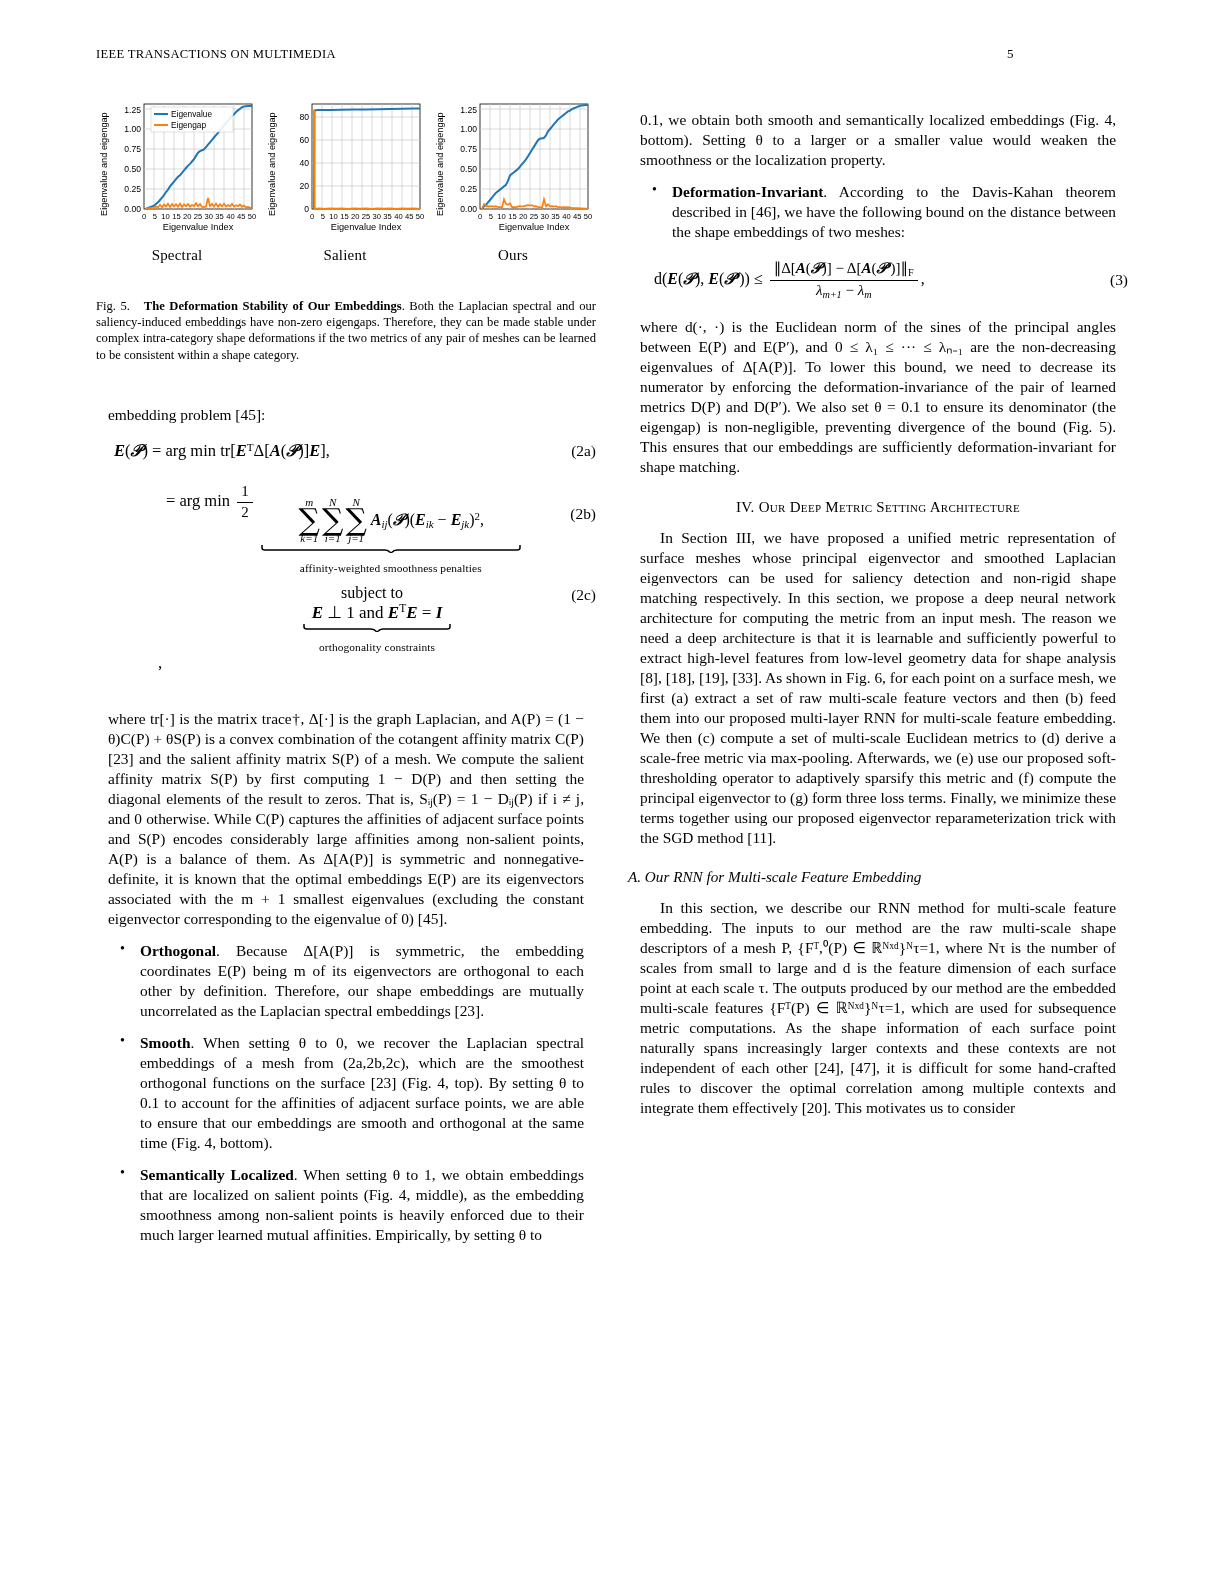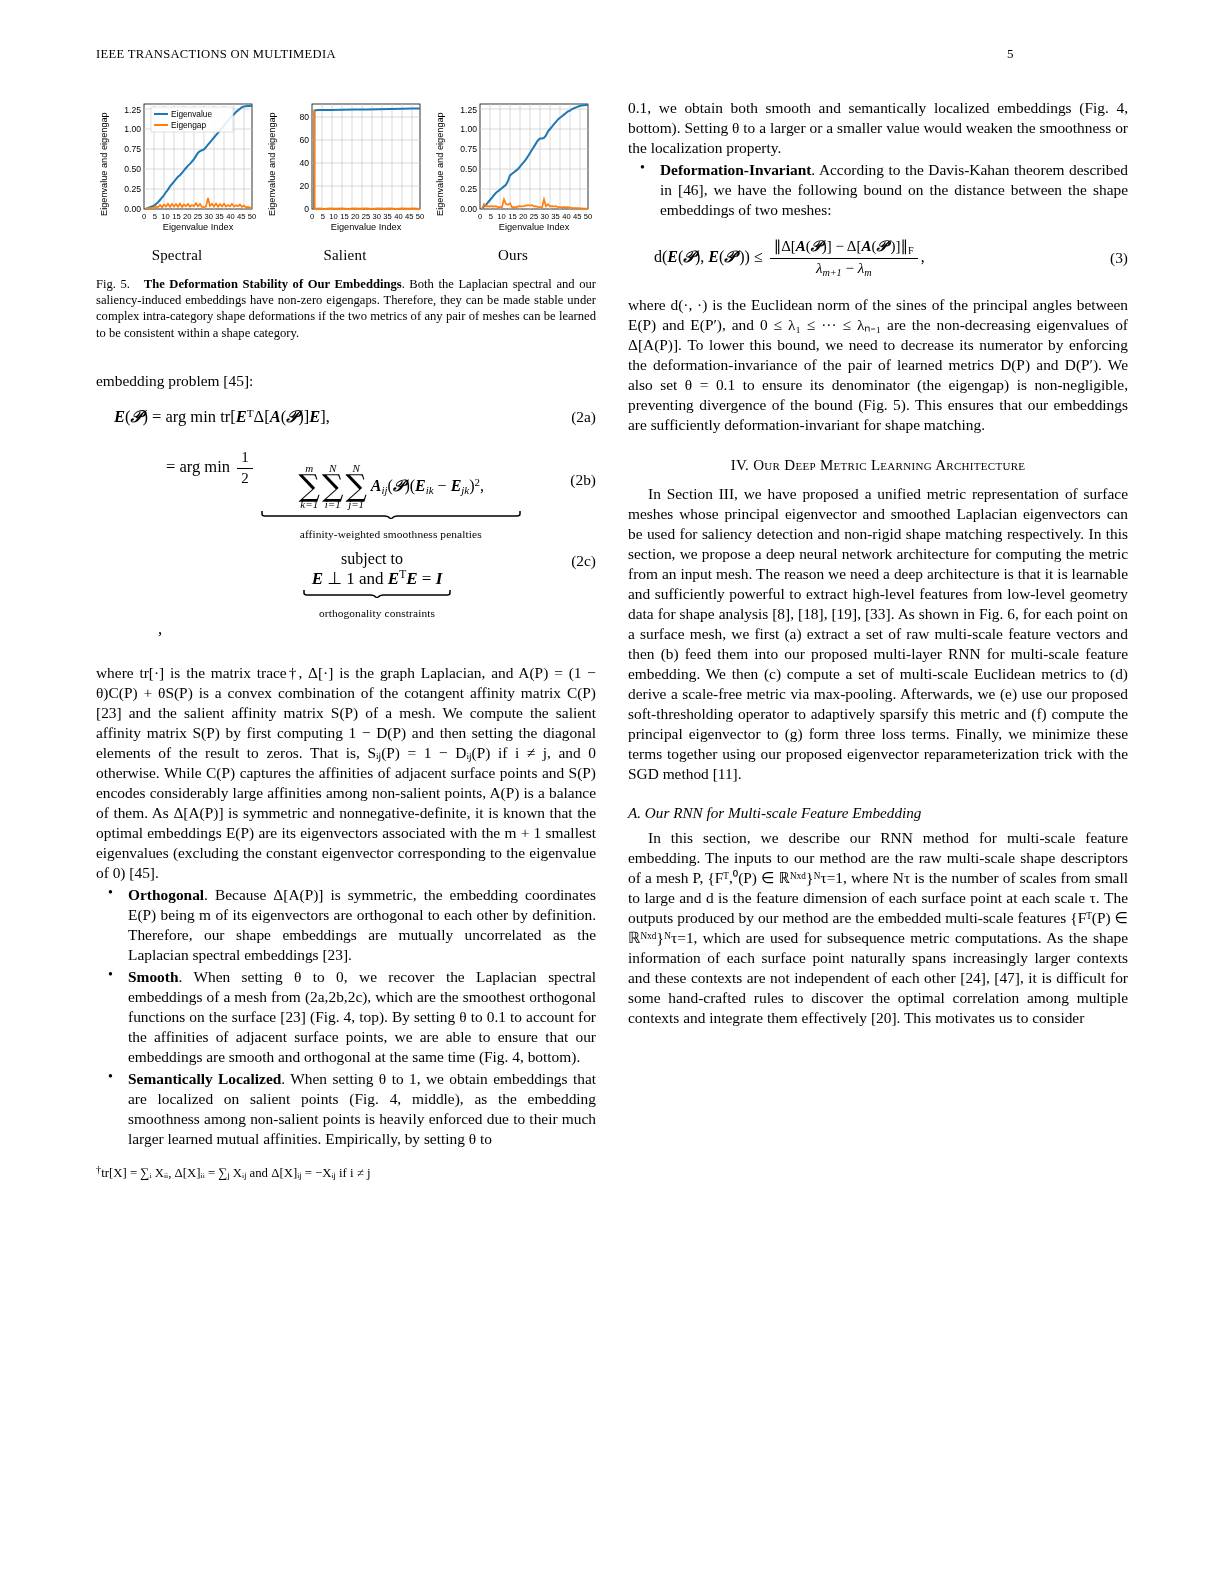--- a/index.html
+++ b/index.html
@@ -31,38 +31,38 @@
   .columns {
     position: absolute;
     top: 98px; left: 96px;
     width: 1032px;
     height: 1430px;
     display: flex;
     gap: 32px;
   }
   .col { width: 500px; position: relative; }
 
-  p, li { font-size: 15.4px; line-height: 1.30; text-align: justify; margin: 0; hyphens: auto; }
+  p, li { font-size: 15.4px; line-height: 1.30; text-align: justify; margin: 12px; hyphens: auto; }
   p.indent { text-indent: 20px; }
   p + p { margin-top: 0px; }
 
   
   .figure { width: 100%; margin: 0 0 4px 0; }
   .charts { display: flex; gap: 6px; align-items: flex-end; }
   .chart-block { width: 162px; }
   .chart-title {
     text-align: center;
     font-size: 15px;
     margin-top: 1px;
     letter-spacing: .2px;
   }
   svg.plot { display: block; }
 
   .fig-caption {
-    margin-top: 12px;
+    margin-top: 34px;
     font-size: 12.6px;
     line-height: 1.29;
     text-align: justify;
   }
   .fig-caption .lbl { }
   .fig-caption .ttl { font-weight: bold; }
 
   
   .eqblock { margin: 16px 0 10px 0; position: relative; }
   .eqrow { display: flex; align-items: center; justify-content: flex-start; position: relative; font-size: 16.5px; }
@@ -373,23 +373,20 @@
           <span class="bold-lead">Orthogonal</span><span>. Because Δ[A(P)] is symmetric, the embedding coordinates E(P) being m of its eigenvectors are orthogonal to each other by definition. Therefore, our shape embeddings are mutually uncorrelated as the Laplacian spectral embeddings [23].</span>
         </li>
         <li>
           <span class="bold-lead">Smooth</span><span>. When setting θ to 0, we recover the Laplacian spectral embeddings of a mesh from (2a,2b,2c), which are the smoothest orthogonal functions on the surface [23] (Fig. 4, top). By setting θ to 0.1 to account for the affinities of adjacent surface points, we are able to ensure that our embeddings are smooth and orthogonal at the same time (Fig. 4, bottom).</span>
         </li>
         <li>
           <span class="bold-lead">Semantically Localized</span><span>. When setting θ to 1, we obtain embeddings that are localized on salient points (Fig. 4, middle), as the embedding smoothness among non-salient points is heavily enforced due to their much larger learned mutual affinities. Empirically, by setting θ to</span>
         </li>
       </ul>
 
-      <div class="footnote">
-        <sup class="dag">†</sup><span>tr[X] = ∑ᵢ Xᵢᵢ, Δ[X]ᵢᵢ = ∑ⱼ Xᵢⱼ and Δ[X]ᵢⱼ = −Xᵢⱼ if i ≠ j</span>
-      </div>
 
     </div>
 
     <div class="col">
 
       <p>0.1, we obtain both smooth and semantically localized embeddings (Fig. 4, bottom). Setting θ to a larger or a smaller value would weaken the smoothness or the localization property.</p>
 
       <ul class="bul">
         <li>
           <span class="bold-lead">Deformation-Invariant</span><span>. According to the Davis-Kahan theorem described in [46], we have the following bound on the distance between the shape embeddings of two meshes:</span>
@@ -404,21 +401,21 @@
               <span class="num">∥Δ[<span class="mb">A</span>(<span class="mb">𝒫</span>)] − Δ[<span class="mb">A</span>(<span class="mb">𝒫</span>′)]∥<sub class="s" style="font-style:normal">F</sub></span>
               <span class="den"><span class="mi">λ</span><sub class="s">m+1</sub> − <span class="mi">λ</span><sub class="s">m</sub></span>
             </span>,
           </span>
           <span class="eqnum">(3)</span>
         </div>
       </div>
 
       <p>where d(·, ·) is the Euclidean norm of the sines of the principal angles between E(P) and E(P′), and 0 ≤ λ₁ ≤ ··· ≤ λₙ₋₁ are the non-decreasing eigenvalues of Δ[A(P)]. To lower this bound, we need to decrease its numerator by enforcing the deformation-invariance of the pair of learned metrics D(P) and D(P′). We also set θ = 0.1 to ensure its denominator (the eigengap) is non-negligible, preventing divergence of the bound (Fig. 5). This ensures that our embeddings are sufficiently deformation-invariant for shape matching.</p>
 
-      <h2 class="section">IV.  Our Deep Metric Learning Architecture</h2>
+      <h2 class="section">IV.  Our Deep Metric Setting Architecture</h2>
 
       <p class="indent">In Section III, we have proposed a unified metric representation of surface meshes whose principal eigenvector and smoothed Laplacian eigenvectors can be used for saliency detection and non-rigid shape matching respectively. In this section, we propose a deep neural network architecture for computing the metric from an input mesh. The reason we need a deep architecture is that it is learnable and sufficiently powerful to extract high-level features from low-level geometry data for shape analysis [8], [18], [19], [33]. As shown in Fig. 6, for each point on a surface mesh, we first (a) extract a set of raw multi-scale feature vectors and then (b) feed them into our proposed multi-layer RNN for multi-scale feature embedding. We then (c) compute a set of multi-scale Euclidean metrics to (d) derive a scale-free metric via max-pooling. Afterwards, we (e) use our proposed soft-thresholding operator to adaptively sparsify this metric and (f) compute the principal eigenvector to (g) form three loss terms. Finally, we minimize these terms together using our proposed eigenvector reparameterization trick with the SGD method [11].</p>
 
       <h3 class="subsection">A.  Our RNN for Multi-scale Feature Embedding</h3>
 
       <p class="indent">In this section, we describe our RNN method for multi-scale feature embedding. The inputs to our method are the raw multi-scale shape descriptors of a mesh P, {Fᵀ,⁰(P) ∈ ℝᴺˣᵈ}ᴺτ=1, where Nτ is the number of scales from small to large and d is the feature dimension of each surface point at each scale τ. The outputs produced by our method are the embedded multi-scale features {Fᵀ(P) ∈ ℝᴺˣᵈ}ᴺτ=1, which are used for subsequence metric computations. As the shape information of each surface point naturally spans increasingly larger contexts and these contexts are not independent of each other [24], [47], it is difficult for some hand-crafted rules to discover the optimal correlation among multiple contexts and integrate them effectively [20]. This motivates us to consider</p>
 
     </div>
 
   </div>

